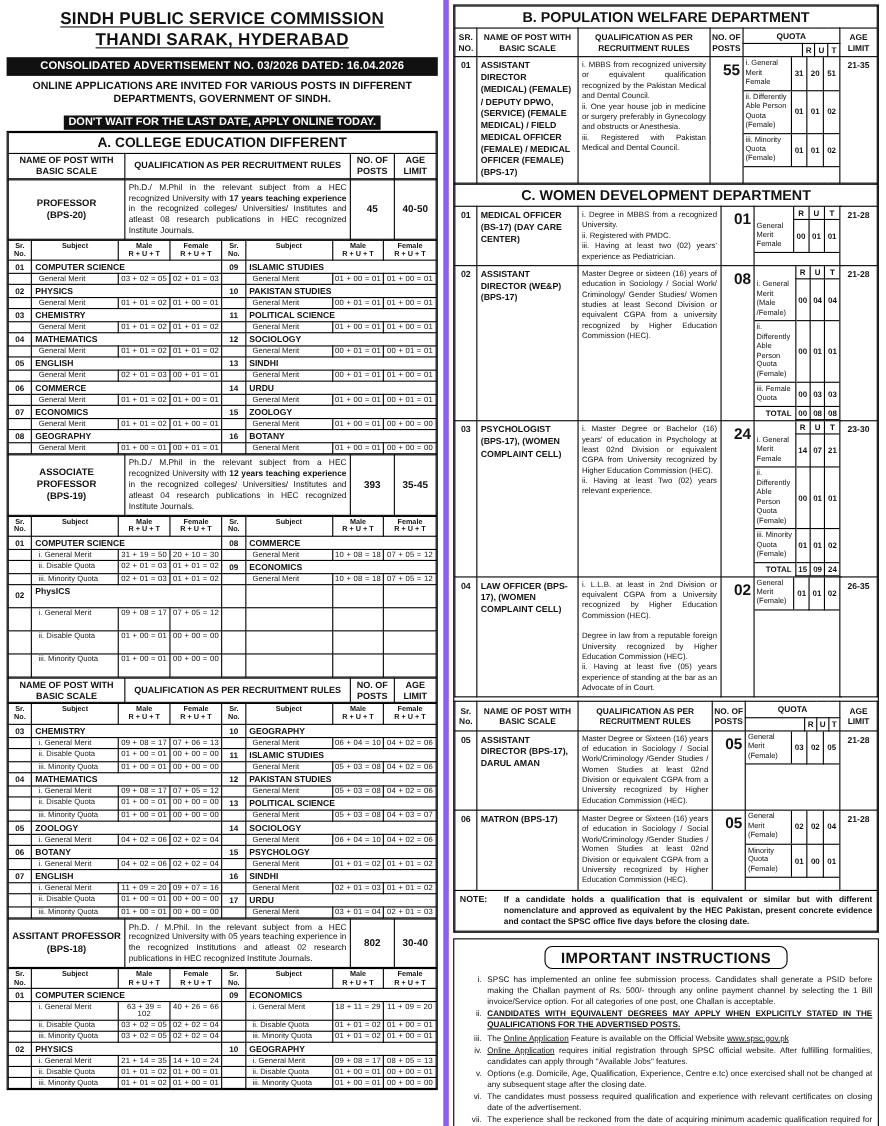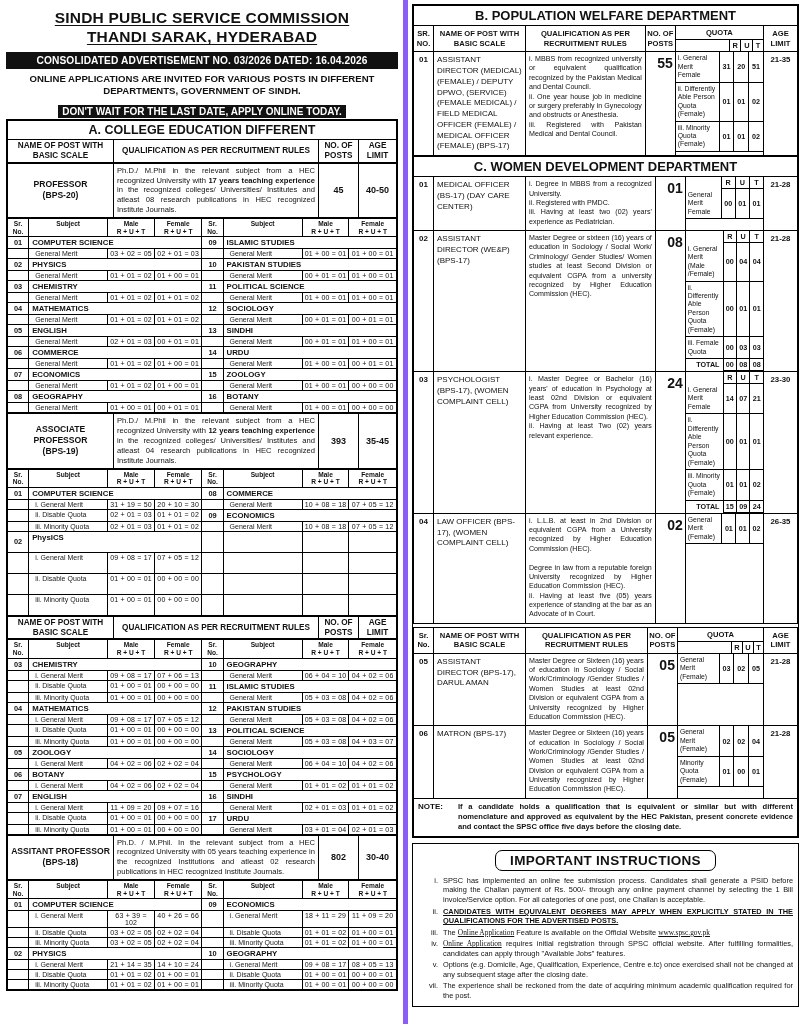--- a/index.html
+++ b/index.html
@@ -55,21 +55,21 @@
   .subhd td { text-align:center; font-weight:bold; font-size:6.6px; line-height:1.15; padding:1px; }
   .srno { text-align:center; font-weight:bold; font-size:7.4px; vertical-align:middle; width:22px; }
   .subj { font-weight:bold; font-size:7.8px; padding:1px 3px; }
   .quotalbl { font-size:7px; padding:1px 3px 1px 6px; color:#1a1a1a; }
   .cnt { text-align:center; font-size:7px; font-family:"Liberation Sans", sans-serif; letter-spacing:.2px; }
   .blank { border:1px solid #000; }
 
   
   .rt th, .rt td { font-size:7.2px; }
   .rt .hcell { text-align:center; font-weight:bold; font-size:7.6px; vertical-align:middle; line-height:1.2; padding:2px 1px;}
-  .rt .rowname { font-weight:normal; font-size:8px; line-height:1.35; padding:3px; vertical-align:top;}
+  .rt .rowname { font-weight:bold; font-size:8px; line-height:1.35; padding:3px; vertical-align:top;}
   .rt .rowqual { font-size:7.1px; text-align:justify; line-height:1.32; padding:3px; }
   .rt .rowsr { text-align:center; font-weight:bold; font-size:8px; vertical-align:top; padding-top:3px; width:20px;}
   .rt .rowposts { text-align:right; font-weight:bold; font-size:14px; vertical-align:top; padding-top:3px; width:30px;}
   .rt .qlabel { font-size:6.8px; line-height:1.25; padding:2px; }
   .rt .qv { text-align:center; font-weight:bold; font-size:7.2px; vertical-align:middle; width:17px;}
   .rt .qhdr { text-align:center; font-weight:bold; font-size:7.4px; }
   .rt .age { text-align:center; font-weight:bold; font-size:7.8px; vertical-align:top; padding-top:3px; width:34px;}
   .rt .totlbl { text-align:right; font-weight:bold; font-size:7.2px; padding-right:3px;}
 
   .notebox { border:1px solid #000; border-top:none; padding:3px 4px; display:flex; gap:6px; }
@@ -79,21 +79,21 @@
   
   .ii-wrap { border:1.6px solid #000; margin-top:5px; padding:4px 5px 3px 5px; }
   .ii-title { text-align:center; margin:2px 0 5px 0; }
   .ii-title span {
     display:inline-block; border:1.4px solid #000; border-radius:7px;
     font-weight:bold; font-size:13.5px; padding:2px 14px; letter-spacing:.3px;
   }
   .iirow { display:flex; gap:5px; margin-bottom:1.5px; }
   .iirow .rn { flex:0 0 20px; text-align:right; font-size:7.4px; }
   .iirow .rt2 { flex:1; font-size:7.4px; line-height:1.33; text-align:justify; }
-  .u { text-decoration: underline; font-family: Liberation Serif, serif; }
+  .u { text-decoration: underline; }
   .bu { font-weight:bold; text-decoration:underline; }
 </style>
 </head>
 <body>
 
 <div class="page">
 
   <div class="col-left">
 
     <div class="hdr">
@@ -904,20 +904,24 @@
           </div>
           <div class="iirow">
     <div class="rn">iv.</div>
     <div class="rt2"><span class="u">Online Application</span> requires initial registration through SPSC official website. After fulfilling formalities, candidates can apply through "Available Jobs" features.</div>
           </div>
           <div class="iirow">
     <div class="rn">v.</div>
     <div class="rt2">Options (e.g. Domicile, Age, Qualification, Experience, Centre e.tc) once exercised shall not be changed at any subsequent stage after the closing date.</div>
           </div>
           <div class="iirow">
+    <div class="rn">vi.</div>
+    <div class="rt2">The candidates must possess required qualification and experience with relevant certificates on closing date of the advertisement.</div>
+          </div>
+          <div class="iirow">
     <div class="rn">vii.</div>
     <div class="rt2">The experience shall be reckoned from the date of acquiring minimum academic qualification required for the post.</div>
           </div>
         </div>
 
     </div>
   </div>
 </div>
 
 </body></html>

